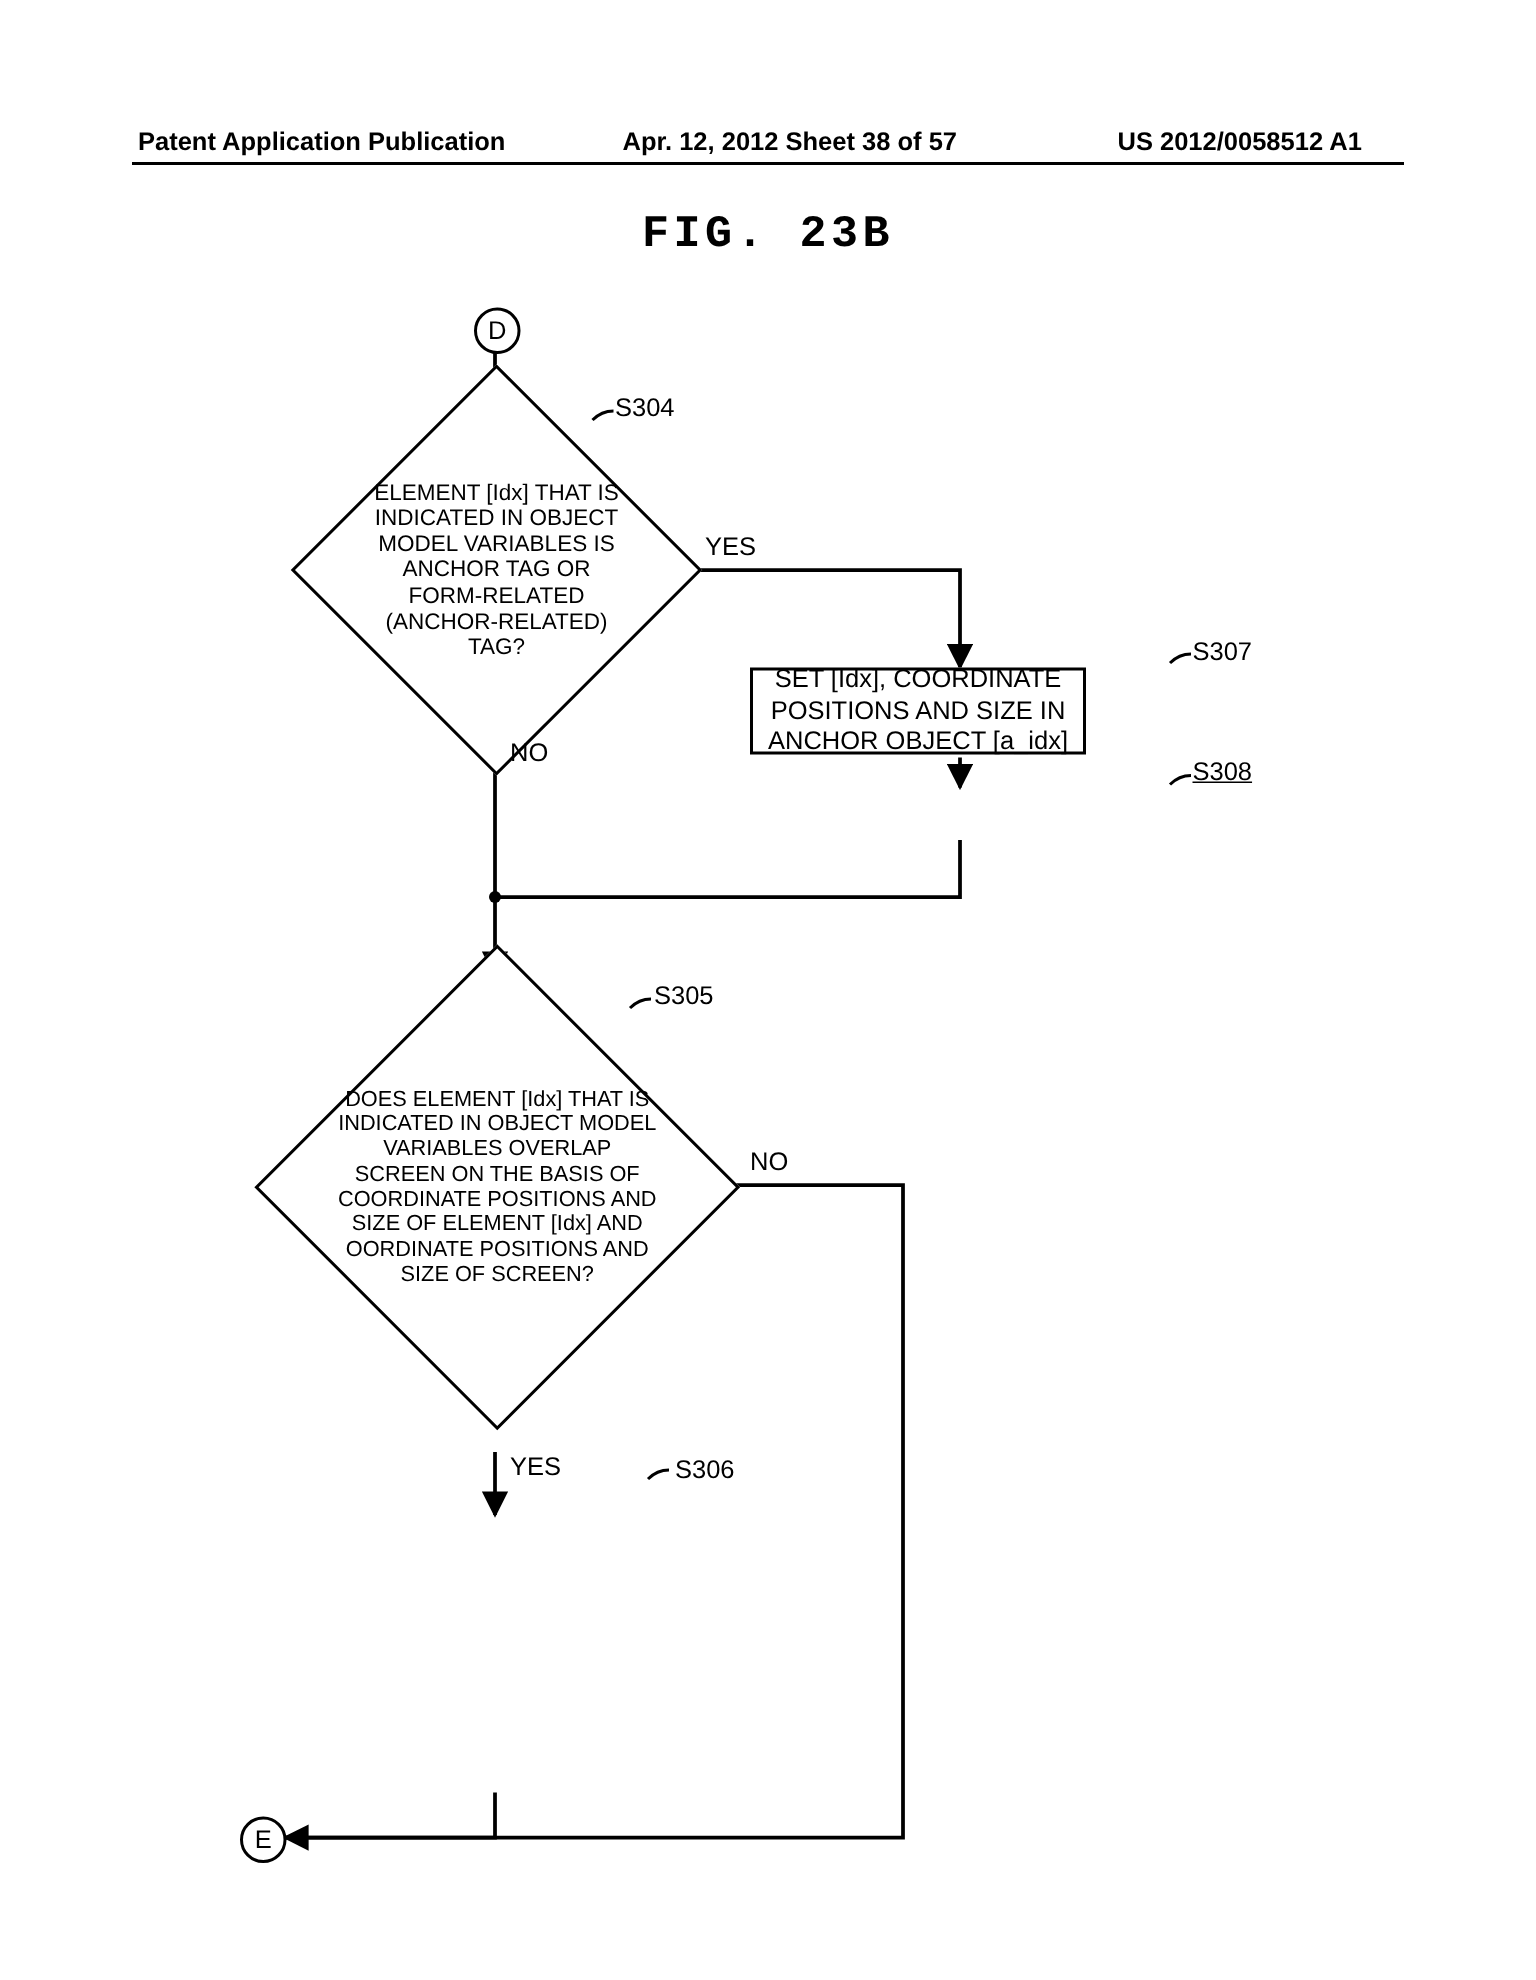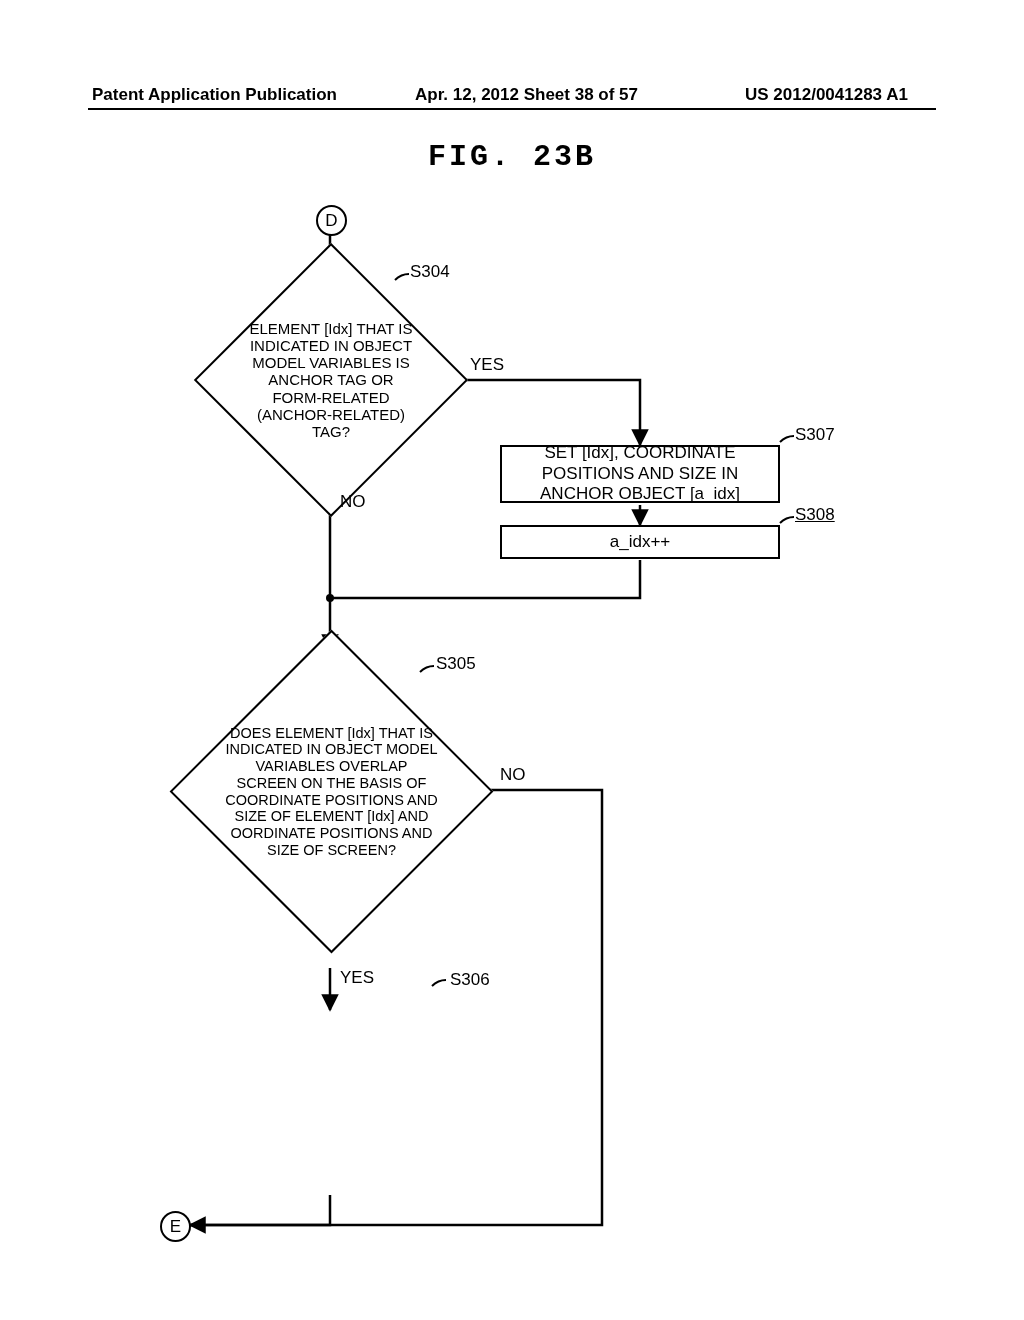--- a/index.html
+++ b/index.html
@@ -116,21 +116,21 @@
     pointer-events: none;
   }
 </style>
 </head>
 <body>
 
 <div class="page">
 
   <div class="hdr hdr-left">Patent Application Publication</div>
   <div class="hdr hdr-mid">Apr. 12, 2012  Sheet 38 of 57</div>
-  <div class="hdr hdr-right">US 2012/0041283 A1</div>
+  <div class="hdr hdr-right">US 2012/0058512 A1</div>
   <div class="hdr-rule"></div>
 
   <div class="fig-title">FIG. 23B</div>
 
   <svg class="wires" viewBox="0 0 1024 1320">
     <defs>
       <marker id="arrow" viewBox="0 0 10 10" refX="9" refY="5" markerWidth="7" markerHeight="7" orient="auto-start-reverse">
         <path d="M 0 0 L 10 5 L 0 10 z" fill="#000"></path>
       </marker>
     </defs>
@@ -166,28 +166,25 @@
 
   <div class="node diamond" style="left:234px; top:283px; width:190px; height:190px;">
     <div class="inner">
       <span style="font-size:15px;">ELEMENT [Idx] THAT IS INDICATED IN OBJECT MODEL VARIABLES IS ANCHOR TAG OR FORM-RELATED (ANCHOR-RELATED) TAG?</span>
     </div>
   </div>
   <div class="step-label" style="left:410px; top:262px;">S304</div>
   <div class="label" style="left:470px; top:355px;">YES</div>
   <div class="label" style="left:340px; top:492px;">NO</div>
 
-  <div class="node rect" style="left:500px; top:445px; width:280px; height:58px;">
+  <div class="node rect" style="left:500px; top:445px; width:224px; height:58px;">
     <span>SET [Idx], COORDINATE POSITIONS AND SIZE IN ANCHOR OBJECT [a_idx]</span>
   </div>
   <div class="step-label" style="left:795px; top:425px;">S307</div>
 
-  <div class="node rect" style="left:500px; top:525px; width:280px; height:34px;">
-    <span>a_idx++</span>
-  </div>
   <div class="step-label" style="left:795px; top:505px;text-decoration:underline;">S308</div>
 
   <div class="node diamond" style="left:217px; top:677px; width:225px; height:225px;">
     <div class="inner">
       <span style="font-size:14.5px;">DOES ELEMENT [Idx] THAT IS INDICATED IN OBJECT MODEL VARIABLES OVERLAP SCREEN ON THE BASIS OF COORDINATE POSITIONS AND SIZE OF ELEMENT [Idx] AND OORDINATE POSITIONS AND SIZE OF SCREEN?</span>
     </div>
   </div>
   <div class="step-label" style="left:436px; top:654px;">S305</div>
   <div class="label" style="left:500px; top:765px;">NO</div>
   <div class="label" style="left:340px; top:968px;">YES</div>

